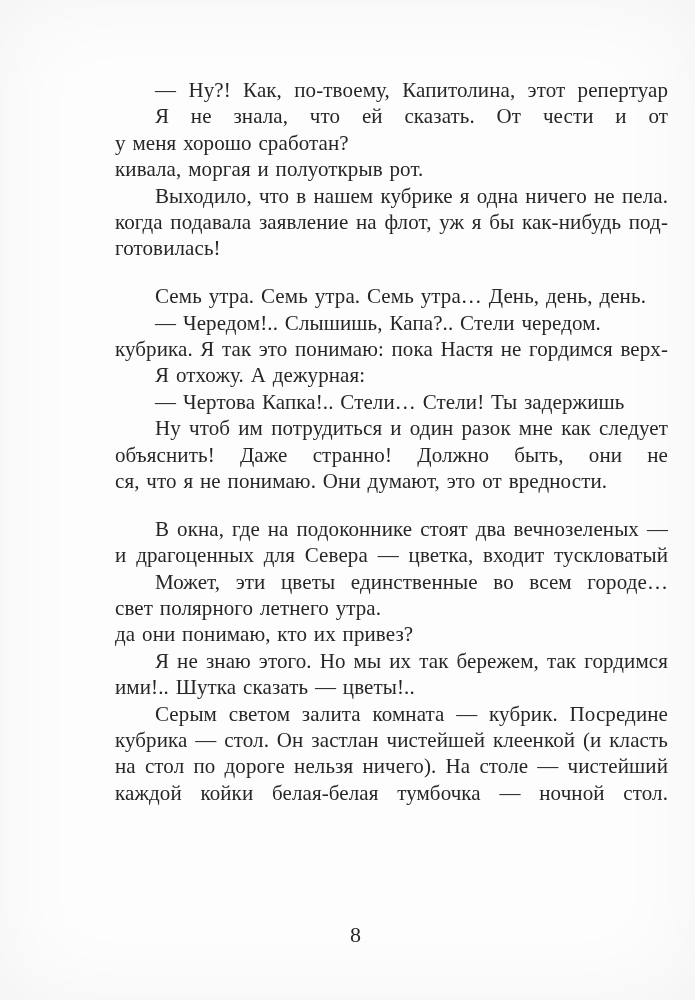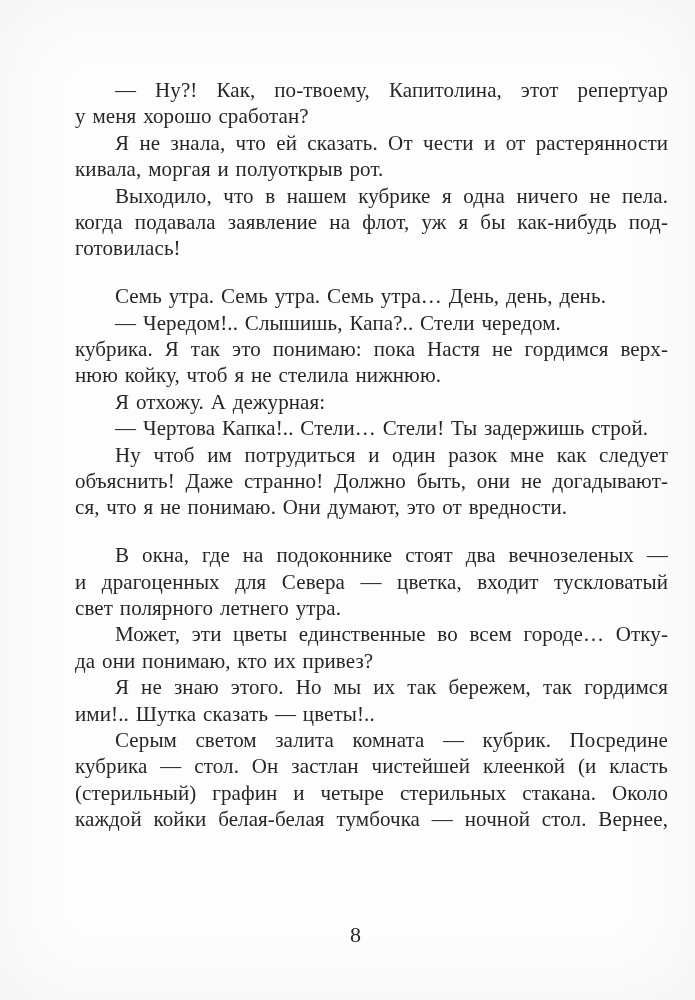--- a/index.html
+++ b/index.html
@@ -33,20 +33,21 @@
     font-size:21px;
     line-height:26.4px;
     letter-spacing:0.1px;
   }
   .ln{
     height:26.4px;
     overflow:hidden;
     text-align:left;
     word-spacing:0.07em;
     white-space:normal;
+    margin-left:40px;
   }
   .ln.ind{
     text-indent:40px;
   }
   .ln.jf{
     text-align:justify;
   }
   .ln.jf::after{
     content:"";
     display:inline-block;
@@ -66,43 +67,42 @@
     font-size:22px;
     line-height:26px;
   }
 </style>
 </head>
 <body>
 
 <div class="page">
   <div class="text-block">
       <div class="ln ind jf">— Ну?! Как, по-твоему, Капитолина, этот репертуар</div>
+      <div class="ln ind jf">Я не знала, что ей сказать. От чести и от растерянности</div>
       <div class="ln">у меня хорошо сработан?</div>
-      <div class="ln ind jf">Я не знала, что ей сказать. От чести и от растерянности</div>
       <div class="ln">кивала, моргая и полуоткрыв рот.</div>
       <div class="ln ind jf">Выходило, что в нашем кубрике я одна ничего не пела.</div>
       <div class="ln jf">когда подавала заявление на флот, уж я бы как-нибудь под-</div>
       <div class="ln">готовилась!</div>
       <div class="gap"></div>
       <div class="ln ind">Семь утра. Семь утра. Семь утра… День, день, день.</div>
       <div class="ln ind">— Чередом!.. Слышишь, Капа?.. Стели чередом.</div>
       <div class="ln jf">кубрика. Я так это понимаю: пока Настя не гордимся верх-</div>
-      <div class="ln">нюю койку, чтоб я не стелила нижнюю.</div>
       <div class="ln ind">Я отхожу. А дежурная:</div>
       <div class="ln ind">— Чертова Капка!.. Стели… Стели! Ты задержишь строй.</div>
       <div class="ln ind jf">Ну чтоб им потрудиться и один разок мне как следует</div>
       <div class="ln jf">объяснить! Даже странно! Должно быть, они не догадывают-</div>
       <div class="ln">ся, что я не понимаю. Они думают, это от вредности.</div>
       <div class="gap"></div>
       <div class="ln ind jf">В окна, где на подоконнике стоят два вечнозеленых —</div>
       <div class="ln jf">и драгоценных для Севера — цветка, входит тускловатый</div>
+      <div class="ln ind jf">Может, эти цветы единственные во всем городе… Отку-</div>
       <div class="ln">свет полярного летнего утра.</div>
-      <div class="ln ind jf">Может, эти цветы единственные во всем городе… Отку-</div>
       <div class="ln">да они понимаю, кто их привез?</div>
       <div class="ln ind jf">Я не знаю этого. Но мы их так бережем, так гордимся</div>
       <div class="ln">ими!.. Шутка сказать — цветы!..</div>
       <div class="ln ind jf">Серым светом залита комната — кубрик. Посредине</div>
       <div class="ln jf">кубрика — стол. Он застлан чистейшей клеенкой (и класть</div>
-      <div class="ln jf">(стерильный) графин и четыре стерильных стакана. Около</div>
+      <div class="ln jf">на стол по дороге нельзя ничего). На столе — чистейший</div>
       <div class="ln jf">каждой койки белая-белая тумбочка — ночной стол. Вернее,</div>
     </div>
   <div class="page-number">8</div>
 </div>
 
 </body></html>

